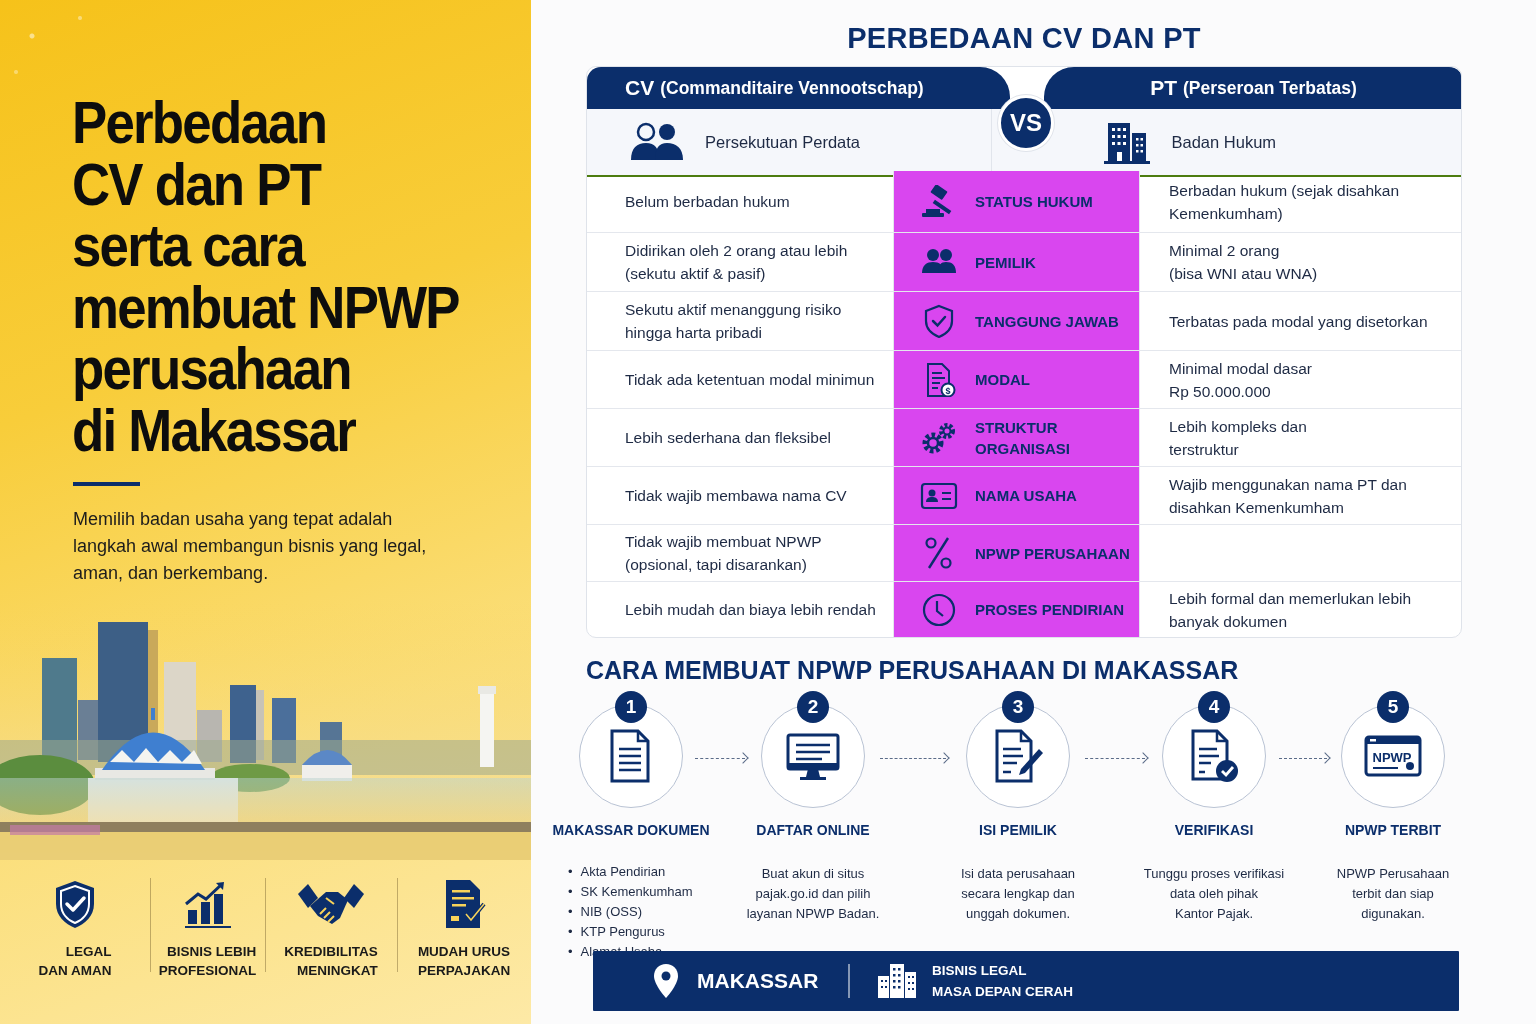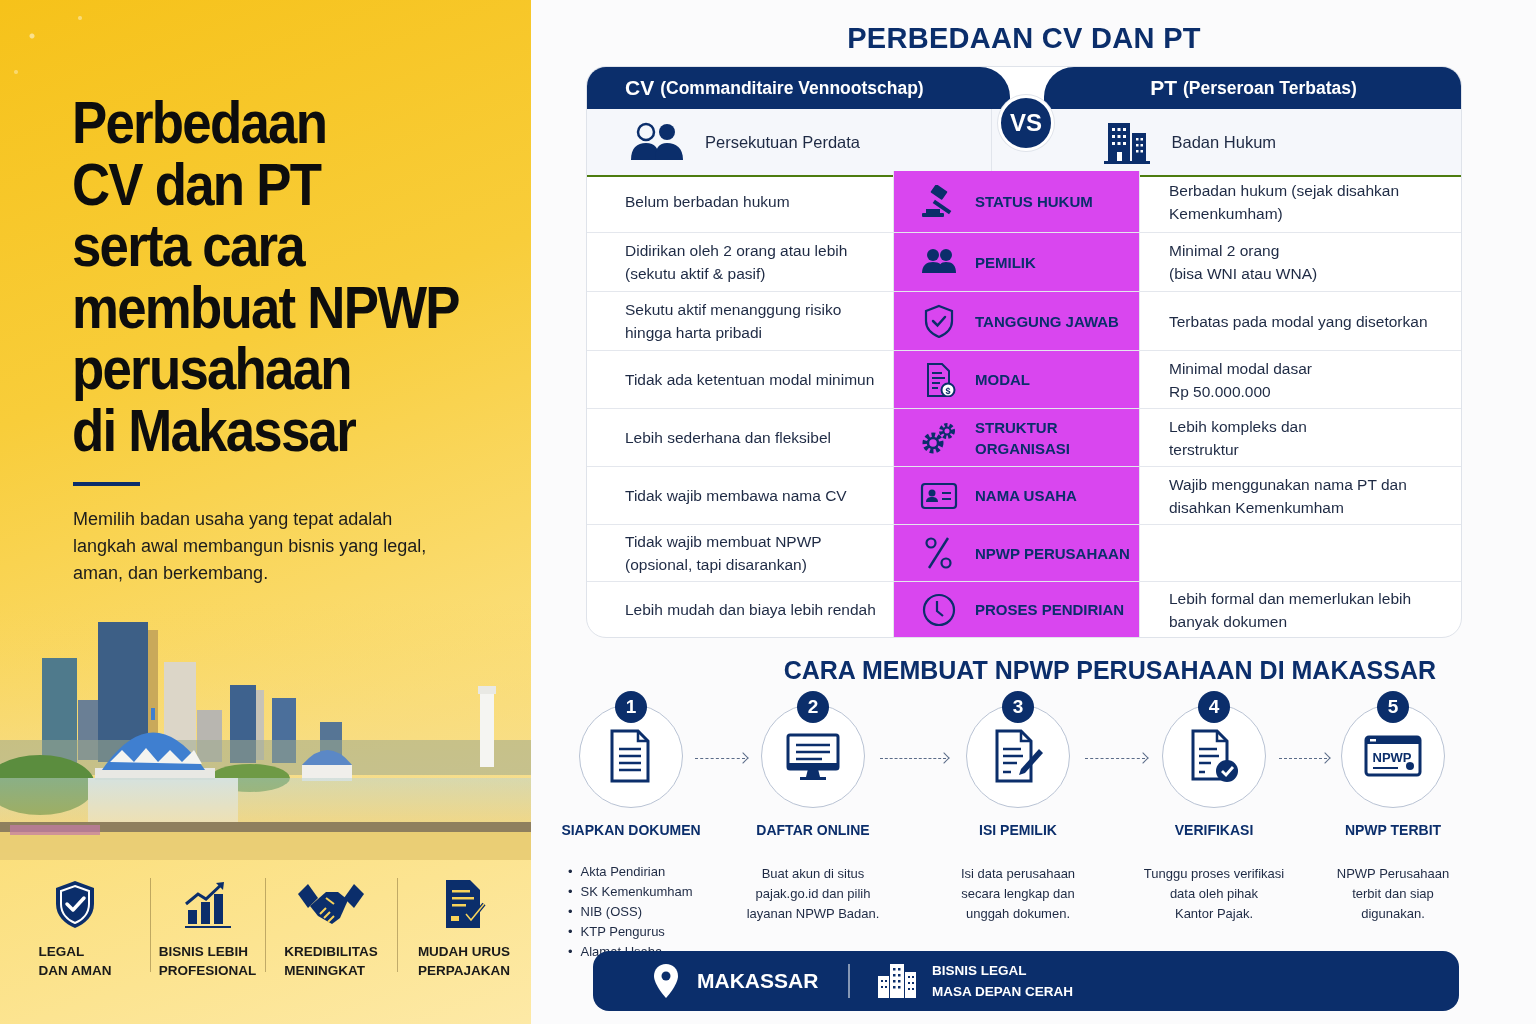--- a/index.html
+++ b/index.html
@@ -15,29 +15,29 @@
   .hero-title{position:absolute;left:72px;top:92px;font-family:"Liberation Sans",sans-serif;
     font-weight:700;font-size:60px;line-height:61.5px;color:#0d0d0d;letter-spacing:-2px;white-space:pre-line;transform:scaleX(.88);transform-origin:left top}
   .hero-rule{position:absolute;left:73px;top:482px;width:67px;height:4px;background:#0b2e6b}
   .hero-sub{position:absolute;left:73px;top:506px;width:380px;font-size:18px;line-height:27px;color:#1c1c1c}
   .city{position:absolute;left:0;top:600px;width:531px;height:260px}
   .city svg{width:100%;height:100%}
   .benefits{position:absolute;left:0;top:876px;width:531px;height:110px;display:flex}
   .benefit{flex:1;display:flex;flex-direction:column;align-items:center;position:relative}
   .benefit+.benefit::before{content:"";position:absolute;left:0;top:2px;height:94px;width:1px;background:rgba(80,60,20,.35)}
   .benefit svg{width:52px;height:52px;margin-top:2px}
-  .benefit-label{margin-top:12px;font-size:13.5px;font-weight:700;text-align:left;line-height:19px;color:#1a1a1a;white-space:pre-line}
+  .benefit-label{margin-top:12px;font-size:13.5px;font-weight:700;text-align:right;line-height:19px;color:#1a1a1a;white-space:pre-line}
   .benefit:nth-child(1){flex:0 0 150px}
   .benefit:nth-child(2){flex:0 0 115px}
   .benefit:nth-child(3){flex:0 0 132px}
   .benefit:nth-child(4){flex:0 0 134px}
 
   
   .right-title{position:absolute;left:586px;top:22px;width:876px;text-align:center;font-size:29px;font-weight:700;color:#0b2e6b;letter-spacing:.3px}
-  .cmp{position:absolute;left:586px;top:66px;width:876px;height:572px;background:#fff;border:1px solid #dfe3ea;border-radius:20px;overflow:hidden}
+  .cmp{position:absolute;left:586px;top:66px;width:876px;height:572px;background:#fff;border:1px solid #dfe3ea;border-radius:10px;overflow:hidden}
   .hdr-cv,.hdr-pt{position:absolute;top:0;height:42px;background:#0b2e6b;color:#fff;display:flex;align-items:center}
   .hdr-cv{left:0;width:423px;border-radius:14px 30px 0 0}
   .hdr-pt{left:457px;width:419px;border-radius:30px 14px 0 0;justify-content:center}
   .hdr-cv{padding-left:38px}
   .hdr-abbr{font-size:21px;font-weight:700;margin-right:6px}
   .hdr-full{font-size:17.5px;font-weight:700}
   .vs{position:absolute;left:411px;top:28px;width:56px;height:56px;border-radius:50%;background:#0b2e6b;border:3px solid #fff;color:#fff;
      font-weight:700;font-size:24px;display:flex;align-items:center;justify-content:center;z-index:3;box-shadow:0 0 0 1px #dfe3ea}
   .sub-row{position:absolute;top:42px;left:0;width:876px;height:68px;background:#f5f7fb;border-bottom:2px solid #4d7c0f;display:flex}
   .sub-cell{flex:1;display:flex;align-items:center;font-size:16.5px;color:#1e2a44}
@@ -47,35 +47,35 @@
   .rows{position:absolute;top:104px;left:0;width:876px}
   .row{display:flex;border-bottom:1px solid #e4e7ed}
   .row:last-child{border-bottom:none}
   .cell{display:flex;align-items:center;font-size:15.5px;line-height:23px;color:#1e2a44}
   .c-cv{width:306px;padding-left:38px;padding-right:10px}
   .c-mid{width:247px;background:#d946ef;border-left:1px solid #e4e7ed;border-right:1px solid #e4e7ed;padding-left:26px;font-weight:700;font-size:15px;color:#0b2e6b;line-height:21px}
   .c-mid svg{flex:0 0 38px;height:34px;margin-right:17px}
   .c-pt{flex:1;padding-left:29px;padding-right:10px}
 
   
-  .steps-title{position:absolute;left:586px;top:656px;width:850px;text-align:right;font-size:25px;font-weight:700;color:#0b2e6b}
+  .steps-title{position:absolute;left:586px;top:656px;width:850px;text-align:left;font-size:25px;font-weight:700;color:#0b2e6b}
   .step{position:absolute;top:692px;width:180px;display:flex;flex-direction:column;align-items:center}
   .step-circle{position:relative;width:104px;height:104px;border-radius:50%;border:1.5px solid #b9c3d4;background:#fff;margin-top:12px;display:flex;align-items:center;justify-content:center}
   .step-num{position:absolute;top:-14px;left:50%;transform:translateX(-50%);width:32px;height:32px;border-radius:50%;background:#0b2e6b;color:#fff;font-weight:700;font-size:19px;display:flex;align-items:center;justify-content:center}
   .step-circle svg{width:58px;height:58px}
   .step-title{margin-top:14px;font-weight:700;font-size:14px;color:#0b2e6b;text-align:center}
   .step-desc{margin-top:26px;font-size:13px;line-height:20px;color:#1e2a44;text-align:center;white-space:pre-line}
   .step-list{margin-top:24px;font-size:13px;line-height:20px;color:#1e2a44;list-style:none;align-self:flex-start;padding-left:2px}
   .step-list li::before{content:"•";margin-right:8px}
   .arrow{position:absolute;top:750px;height:16px;display:flex;align-items:center}
   .arrow .dash{border-top:1.5px dashed #5a6b88;flex:1;height:0}
   .arrow .head{width:8px;height:8px;border-top:1.5px solid #5a6b88;border-right:1.5px solid #5a6b88;transform:rotate(45deg);margin-left:-6px}
 
   
-  .bar{position:absolute;left:593px;top:951px;width:866px;height:60px;background:#0b2e6b;border-radius:16px;display:flex;align-items:center;color:#fff}
+  .bar{position:absolute;left:593px;top:951px;width:866px;height:60px;background:#0b2e6b;border-radius:1px;display:flex;align-items:center;color:#fff}
   .bar-loc{display:flex;align-items:center;width:255px;padding-left:60px}
   .bar-loc svg{margin-right:18px}
   .bar-city{font-size:21px;font-weight:700}
   .bar-sep{width:1px;height:34px;background:rgba(255,255,255,.5)}
   .bar-msg{width:340px;padding-left:32px;font-size:13.5px;line-height:21px;font-weight:700;white-space:pre-line}
   .bar-right{display:flex;align-items:center;padding-left:26px}
   .bar-right svg{margin-right:14px}
   .bar-tag{font-size:13.5px;line-height:21px;font-weight:700;white-space:pre-line}
 </style>
 </head>
@@ -357,21 +357,21 @@
 
 <div class="step" style="left:541px">
   <div class="step-circle">
     <div class="step-num">1</div>
     <svg viewBox="0 0 58 58">
       <path d="M10 4 H36 L46 14 V54 H10 Z" fill="none" stroke="#0b2e6b" stroke-width="3"></path>
       <path d="M36 4 V14 H46" fill="none" stroke="#0b2e6b" stroke-width="2.5"></path>
       <path d="M17 22 H39 M17 29 H39 M17 36 H39 M17 43 H39" stroke="#0b2e6b" stroke-width="2.5"></path>
     </svg>
   </div>
-  <div class="step-title">SIAPKAN DOKUMEN</div>
+  <div class="step-title">MAKASSAR DOKUMEN</div>
   <ul class="step-list" style="padding-left:27px">
     <li>Akta Pendirian</li>
     <li>SK Kemenkumham</li>
     <li>NIB (OSS)</li>
     <li>KTP Pengurus</li>
     <li>Alamat Usaha</li>
   </ul>
 </div>
 
 <div class="arrow" style="left:695px;width:52px">

